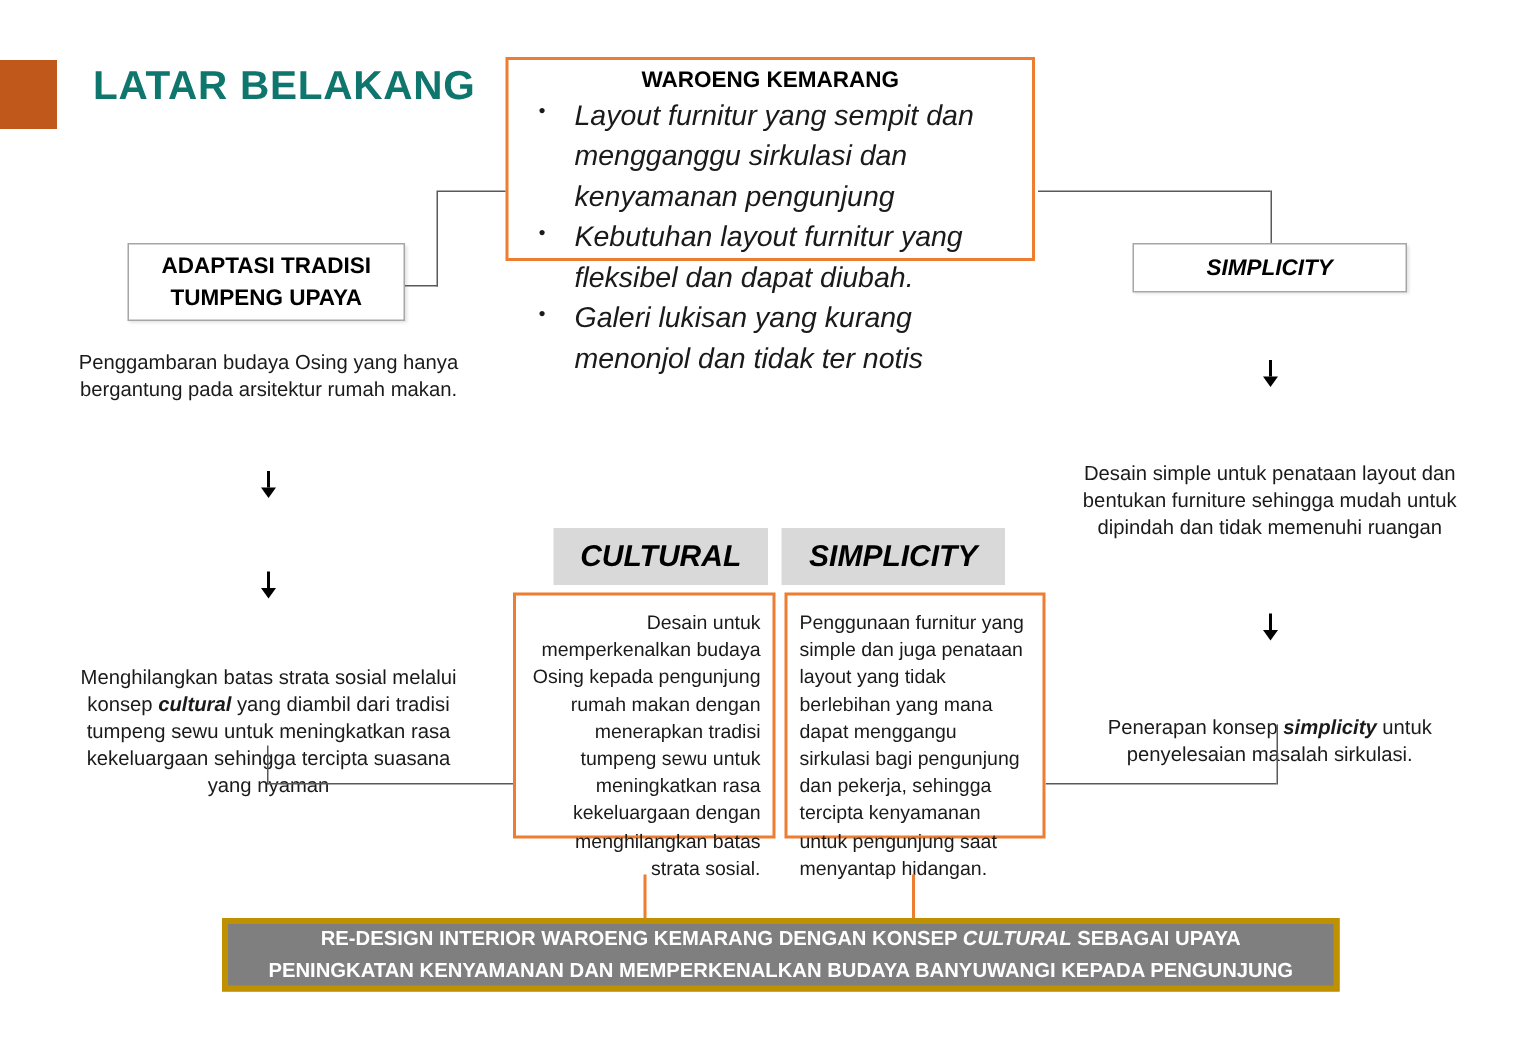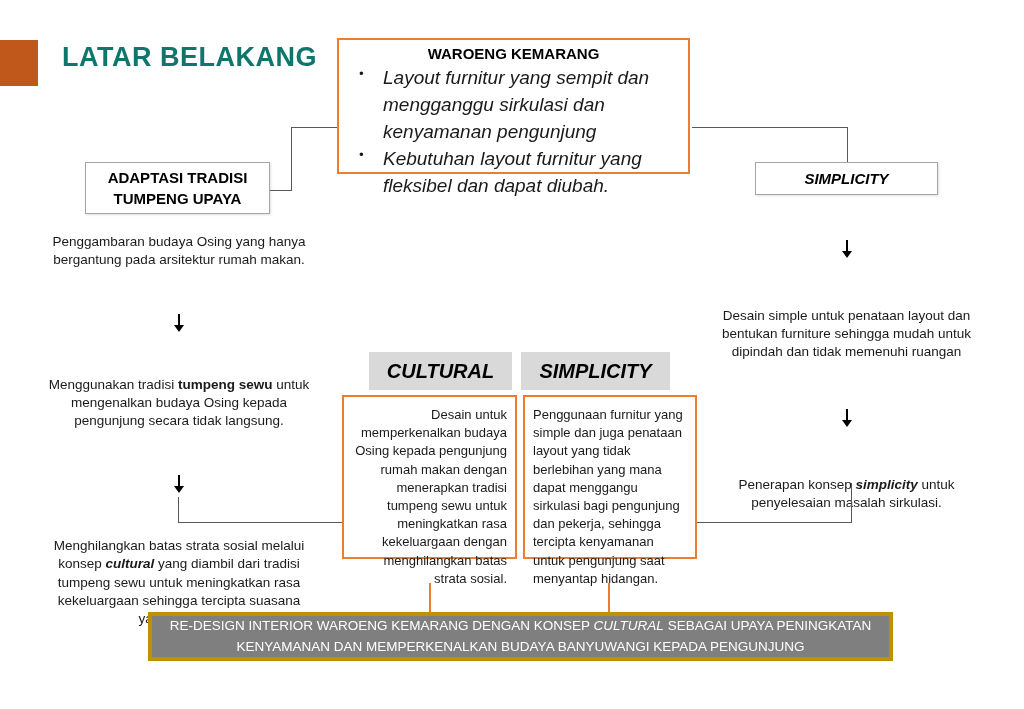--- a/index.html
+++ b/index.html
@@ -95,58 +95,58 @@
   .cultural-body { left: 342px; width: 175px; text-align: right; }
   .simplicity-body { left: 523px; width: 174px; text-align: left; }
   
   .line { position: absolute; background: #595959; }
   .line-orange { position: absolute; background: #ED7D31; }
   
   .banner {
     position: absolute; left: 148px; top: 612px;
     width: 745px; height: 49px;
     background: #7F7F7F; border: 4px solid #BF9000;
-    color: #fff; font-weight: normal; font-size: 13.5px;
+    color: #fff; font-weight: bold; font-size: 13.5px;
     display: flex; align-items: center; justify-content: center;
     text-align: center; line-height: 1.55; padding: 0 16px;
   }
 </style>
 </head>
 <body>
 
 <div class="slide">
 
   <div class="accent-square"></div>
   <h1 class="page-title">LATAR BELAKANG</h1>
 
   <div class="top-box">
     <div class="top-box-title">WAROENG KEMARANG</div>
     <ul>
       <li>Layout furnitur yang sempit dan mengganggu sirkulasi dan kenyamanan pengunjung</li>
       <li>Kebutuhan layout furnitur yang fleksibel dan dapat diubah.</li>
+      <li>Galeri lukisan yang kurang menonjol dan tidak ter notis</li>
     </ul>
   </div>
 
   <div class="label-box adaptasi-box">ADAPTASI TRADISI TUMPENG UPAYA</div>
   <div class="label-box simplicity-side-box">SIMPLICITY</div>
 
   <div class="line" style="left:270px; top:190px; width:22px; height:1px;"></div>
   <div class="line" style="left:291px; top:127px; width:1px; height:64px;"></div>
   <div class="line" style="left:292px; top:127px; width:45px; height:1px;"></div>
 
   <div class="line" style="left:692px; top:127px; width:155px; height:1px;"></div>
   <div class="line" style="left:847px; top:127px; width:1px; height:35px;"></div>
 
   <div class="flow-col left-flow">
     <p><span>Penggambaran budaya Osing yang hanya bergantung pada arsitektur rumah makan.</span></p>
     <div class="arrow">
         <div class="shaft"></div>
         <div class="head"></div>
       </div>
-    <p><span>Menggunakan tradisi </span><span style="font-weight: bold;">tumpeng sewu</span><span> untuk mengenalkan budaya Osing kepada pengunjung secara tidak langsung.</span></p>
     <div class="arrow">
         <div class="shaft"></div>
         <div class="head"></div>
       </div>
     <p><span>Menghilangkan batas strata sosial melalui konsep </span><span style="font-weight: bold; font-style: italic;">cultural</span><span> yang diambil dari tradisi tumpeng sewu untuk meningkatkan rasa kekeluargaan sehingga tercipta suasana yang nyaman</span></p>
   </div>
 
   <div class="flow-col right-flow">
     <div class="arrow arrow-1">
         <div class="shaft"></div>

